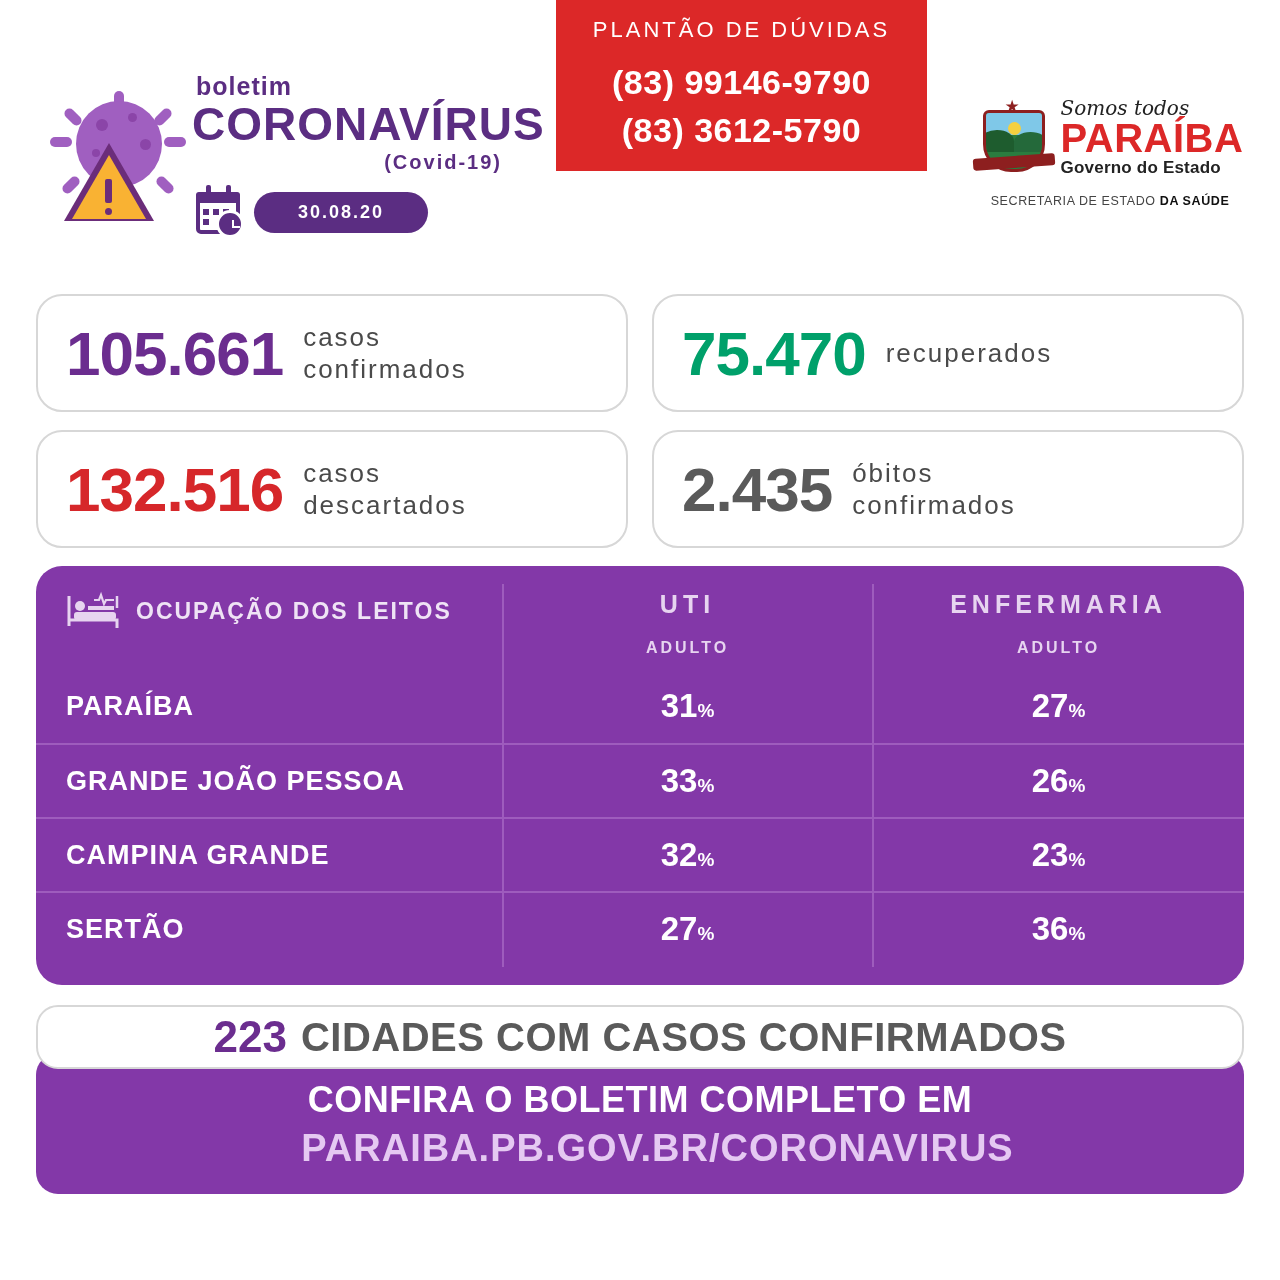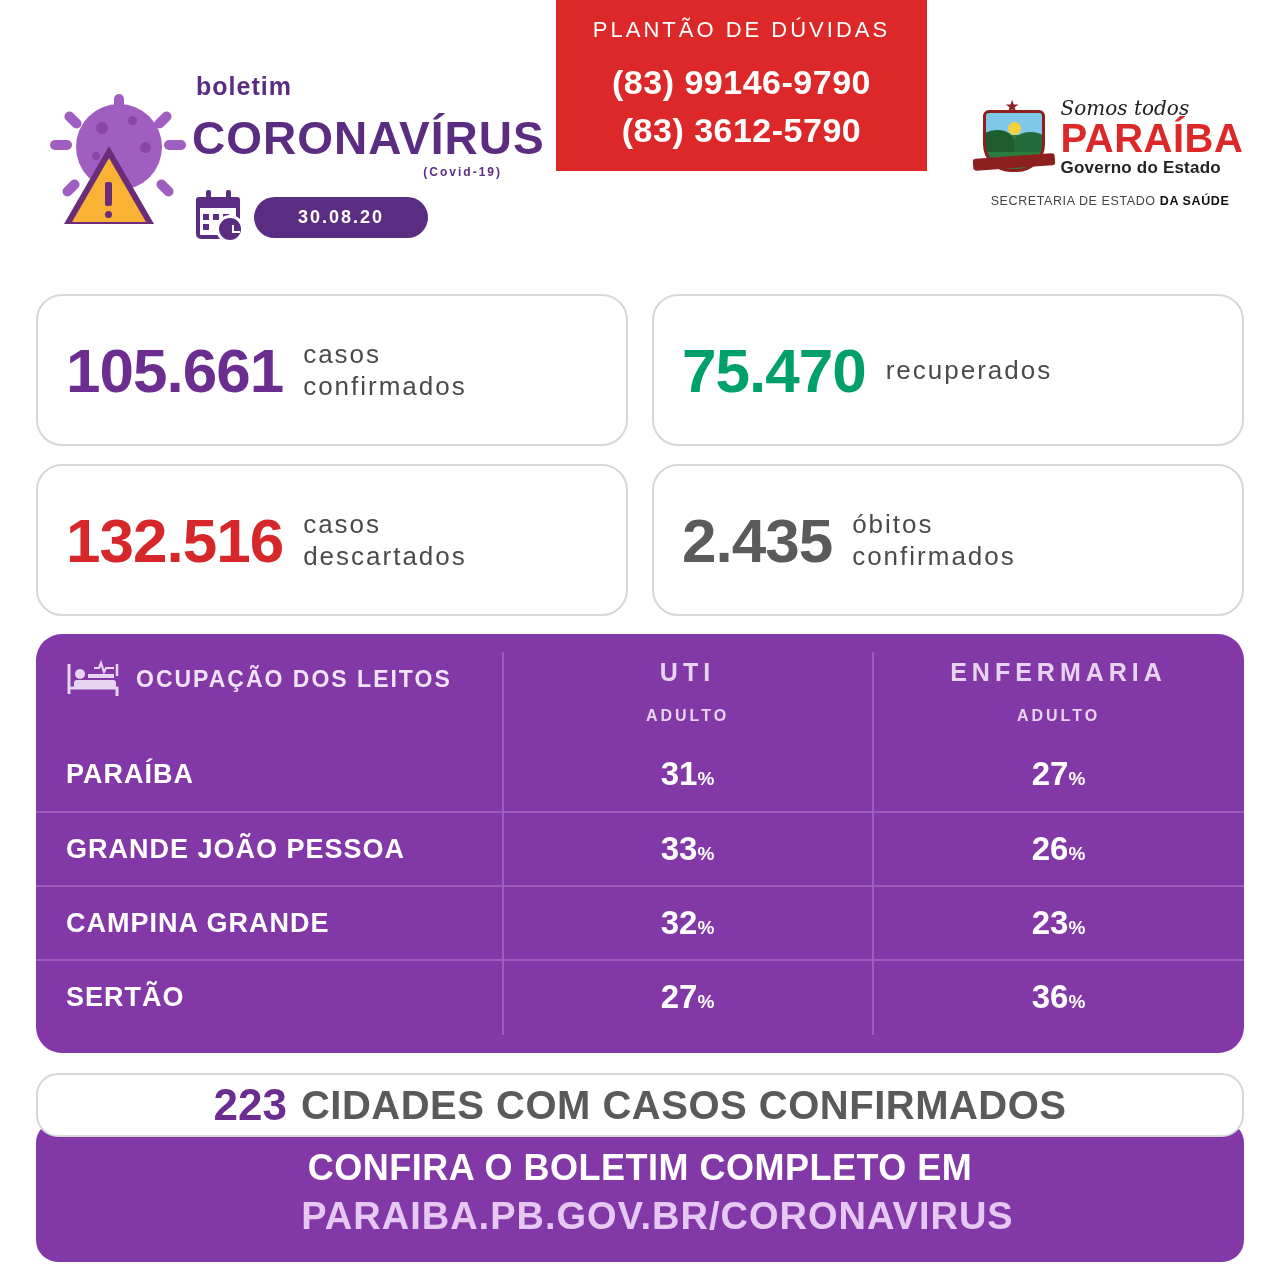--- a/index.html
+++ b/index.html
@@ -59,24 +59,24 @@
     width: 7px; height: 7px; background: #6b2d7a; border-radius: 50%;
   }
 
   .titles { margin-left: 14px; }
   .t-boletim {
     color: #5b2d82; font-size: 25px; font-weight: bold; letter-spacing: 1px;
     margin-left: 4px;
   }
   .t-corona {
     color: #5b2d82; font-size: 46px; font-weight: bold; letter-spacing: 1px;
-    line-height: 1.0; margin-top: 14px;
+    line-height: 1.0; margin-top: 0;
   }
   .t-covid {
-    color: #5b2d82; font-size: 12px; font-weight: bold; letter-spacing: 2px;
+    color: #5b2d82; font-size: 20px; font-weight: bold; letter-spacing: 2px;
     text-align: right; width: 310px; margin-top: 4px;
   }
   .date-row { display: flex; align-items: center; margin-top: 10px; }
   .cal-icon { position: relative; width: 56px; height: 56px; flex: none; }
   .cal-body {
     position: absolute; left: 4px; top: 8px; width: 44px; height: 42px;
     border: 4px solid #5b2d82; border-radius: 5px; background: #fff;
   }
   .cal-top {
     position: absolute; left: 4px; top: 8px; width: 44px; height: 11px;
@@ -138,21 +138,21 @@
   .gov-sec { font-size: 12.5px; color: #444; letter-spacing: 0.6px; margin-top: 14px; }
   .gov-sec b { color: #111; }
 
   
   .stats { padding: 24px 36px 0 36px; }
   .stat-row { display: flex; gap: 24px; margin-bottom: 18px; }
   .stat-card {
     flex: 1;
     border: 2px solid #d7d7d7;
     border-radius: 26px;
-    height: 152px;
+    height: 118px;
     display: flex; align-items: center;
     padding: 0 28px;
     background: #fff;
   }
   .stat-num { font-size: 62px; font-weight: bold; letter-spacing: -1px; }
   .stat-lbl {
     font-size: 26px; color: #4a4a4a; letter-spacing: 2px; line-height: 1.25;
     margin-left: 20px;
   }
   .num-purple { color: #6b2d8f; }

